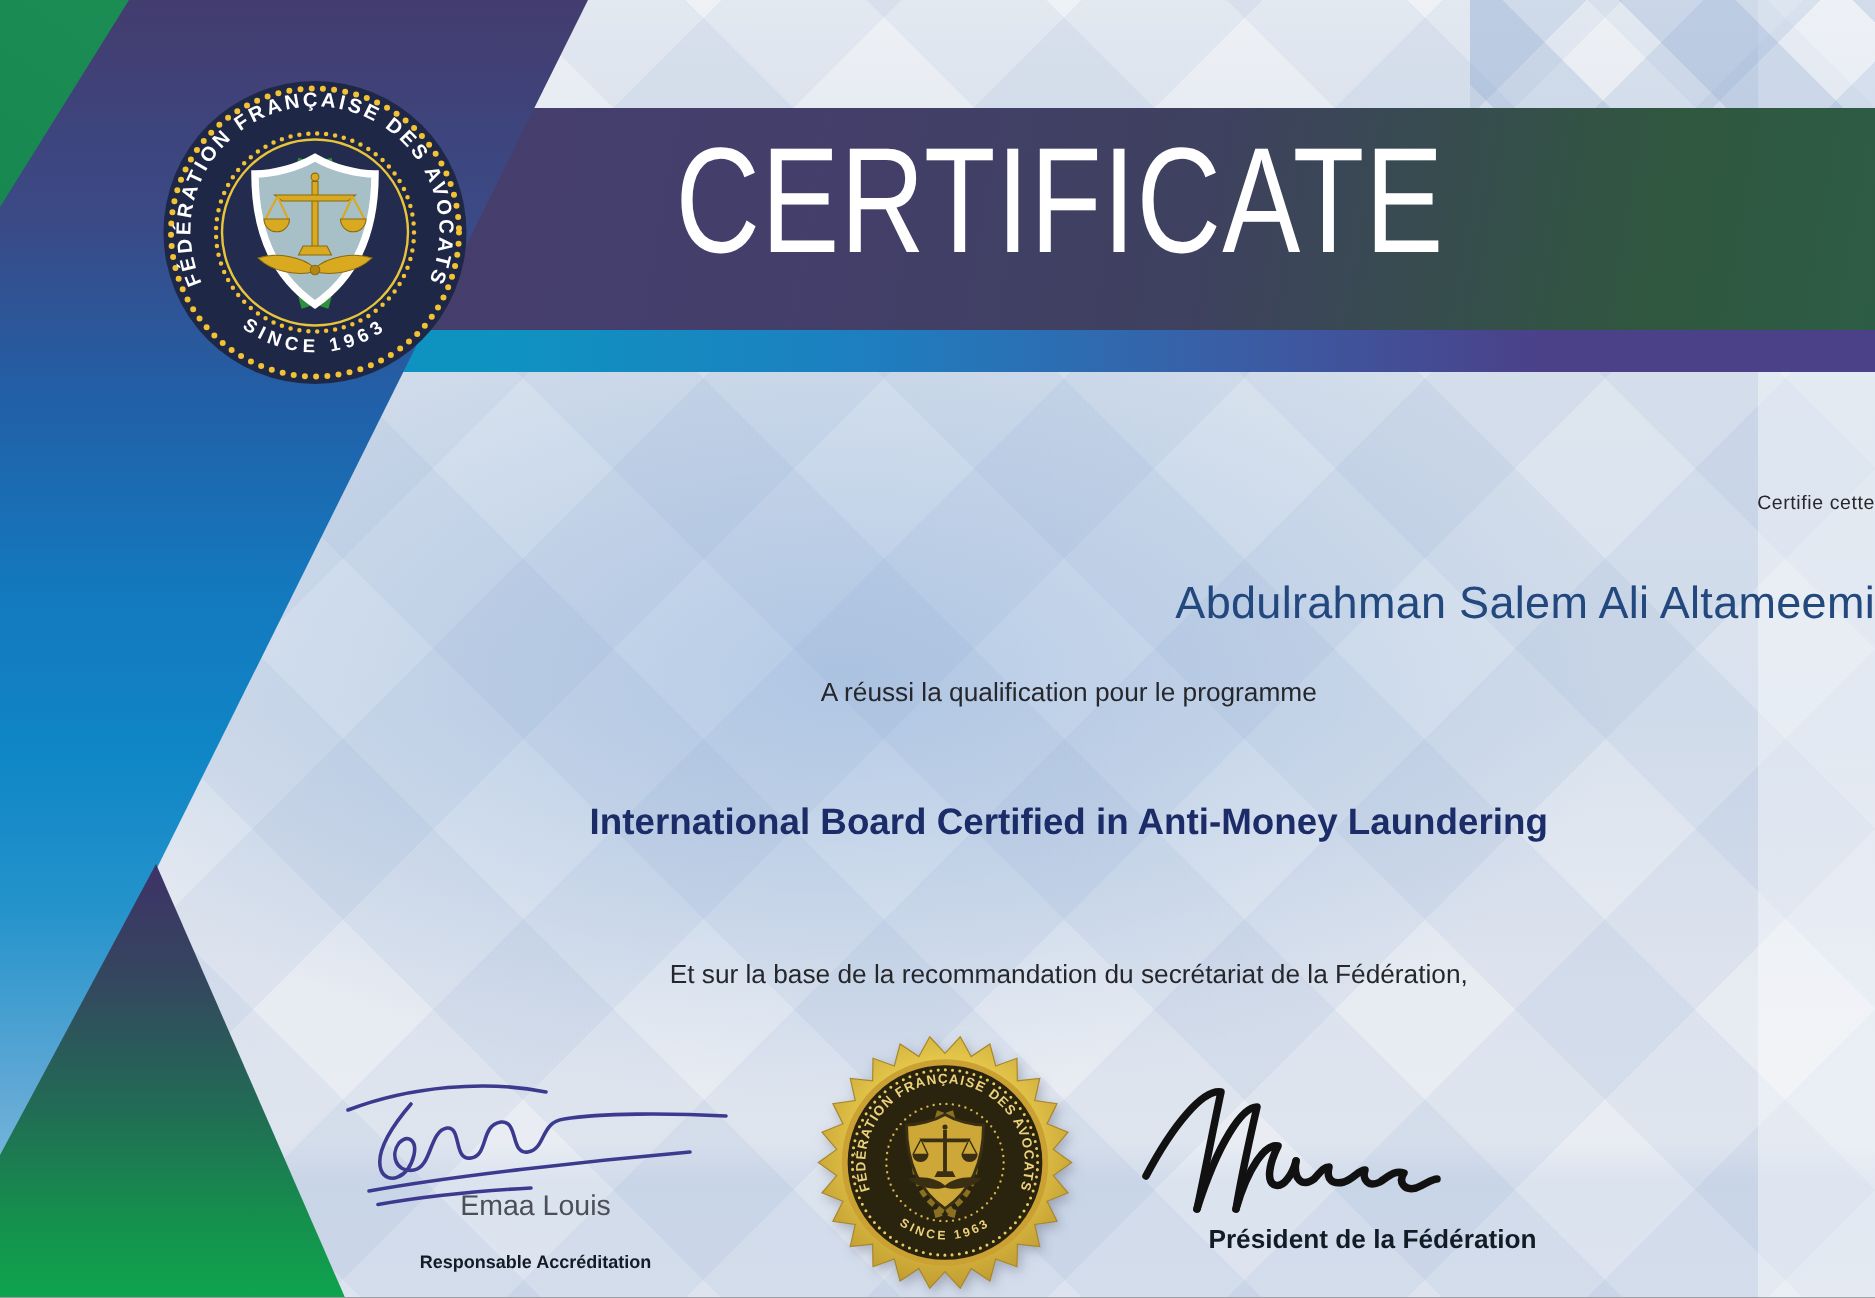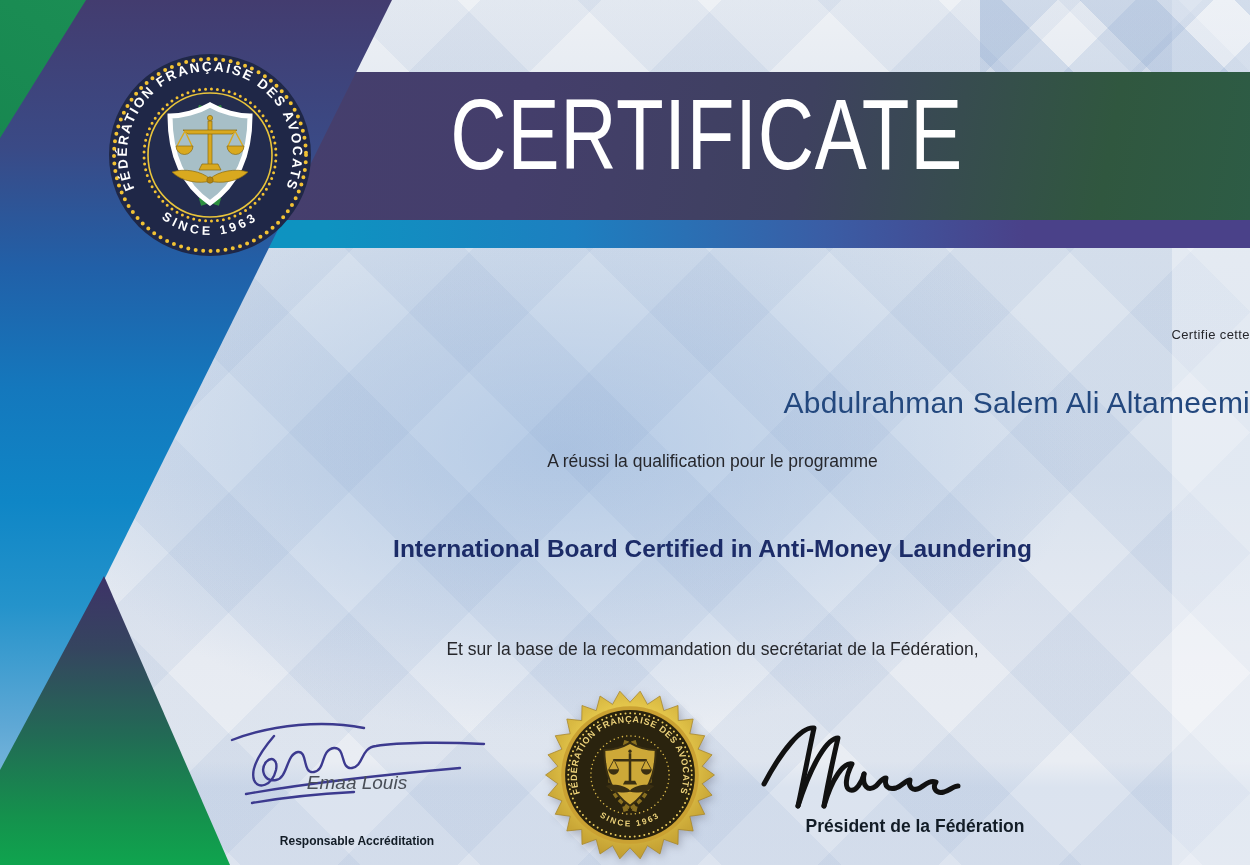--- a/index.html
+++ b/index.html
@@ -63,21 +63,21 @@
   .t-program{top:503px;font-size:24.5px;font-weight:bold;color:#1c2c68;margin-top:32px;}
   .t-period{top:564px;font-size:17.5px;}
   .t-recommend{top:610px;font-size:17.5px;margin-top:29px;}
   .pre{white-space:pre-wrap;}
   
   .sig-svg{position:absolute;}
   .sig-left-svg{left:212px;top:710px;width:300px;height:100px;}
   .sig-right-svg{left:756px;top:708px;width:230px;height:110px;}
   .sig-name{position:absolute;text-align:center;font-size:19px;color:#4a4f58;}
   .sig-role{position:absolute;text-align:center;font-weight:bold;color:#121c26;}
-  .sig-left-name{left:207px;top:772px;width:300px;font-style:italic;}
+  .sig-left-name{left:207px;top:794px;width:300px;}
   .sig-left-role{left:207px;top:834px;width:300px;font-size:12px;}
   .sig-right-name{left:790px;top:788px;width:300px;}
   .sig-right-role{left:765px;top:816px;width:300px;font-size:17.5px;}
   
   .logo-seal{position:absolute;left:108px;top:53px;width:204px;height:204px;}
   .gold-seal{position:absolute;left:544px;top:689px;width:172px;height:172px;filter:drop-shadow(2px 3px 4px rgba(40,40,60,0.28));}
   .seal-ring-text{font-family:"Liberation Sans",sans-serif;font-weight:bold;}
 </style>
 </head>
 <body>

